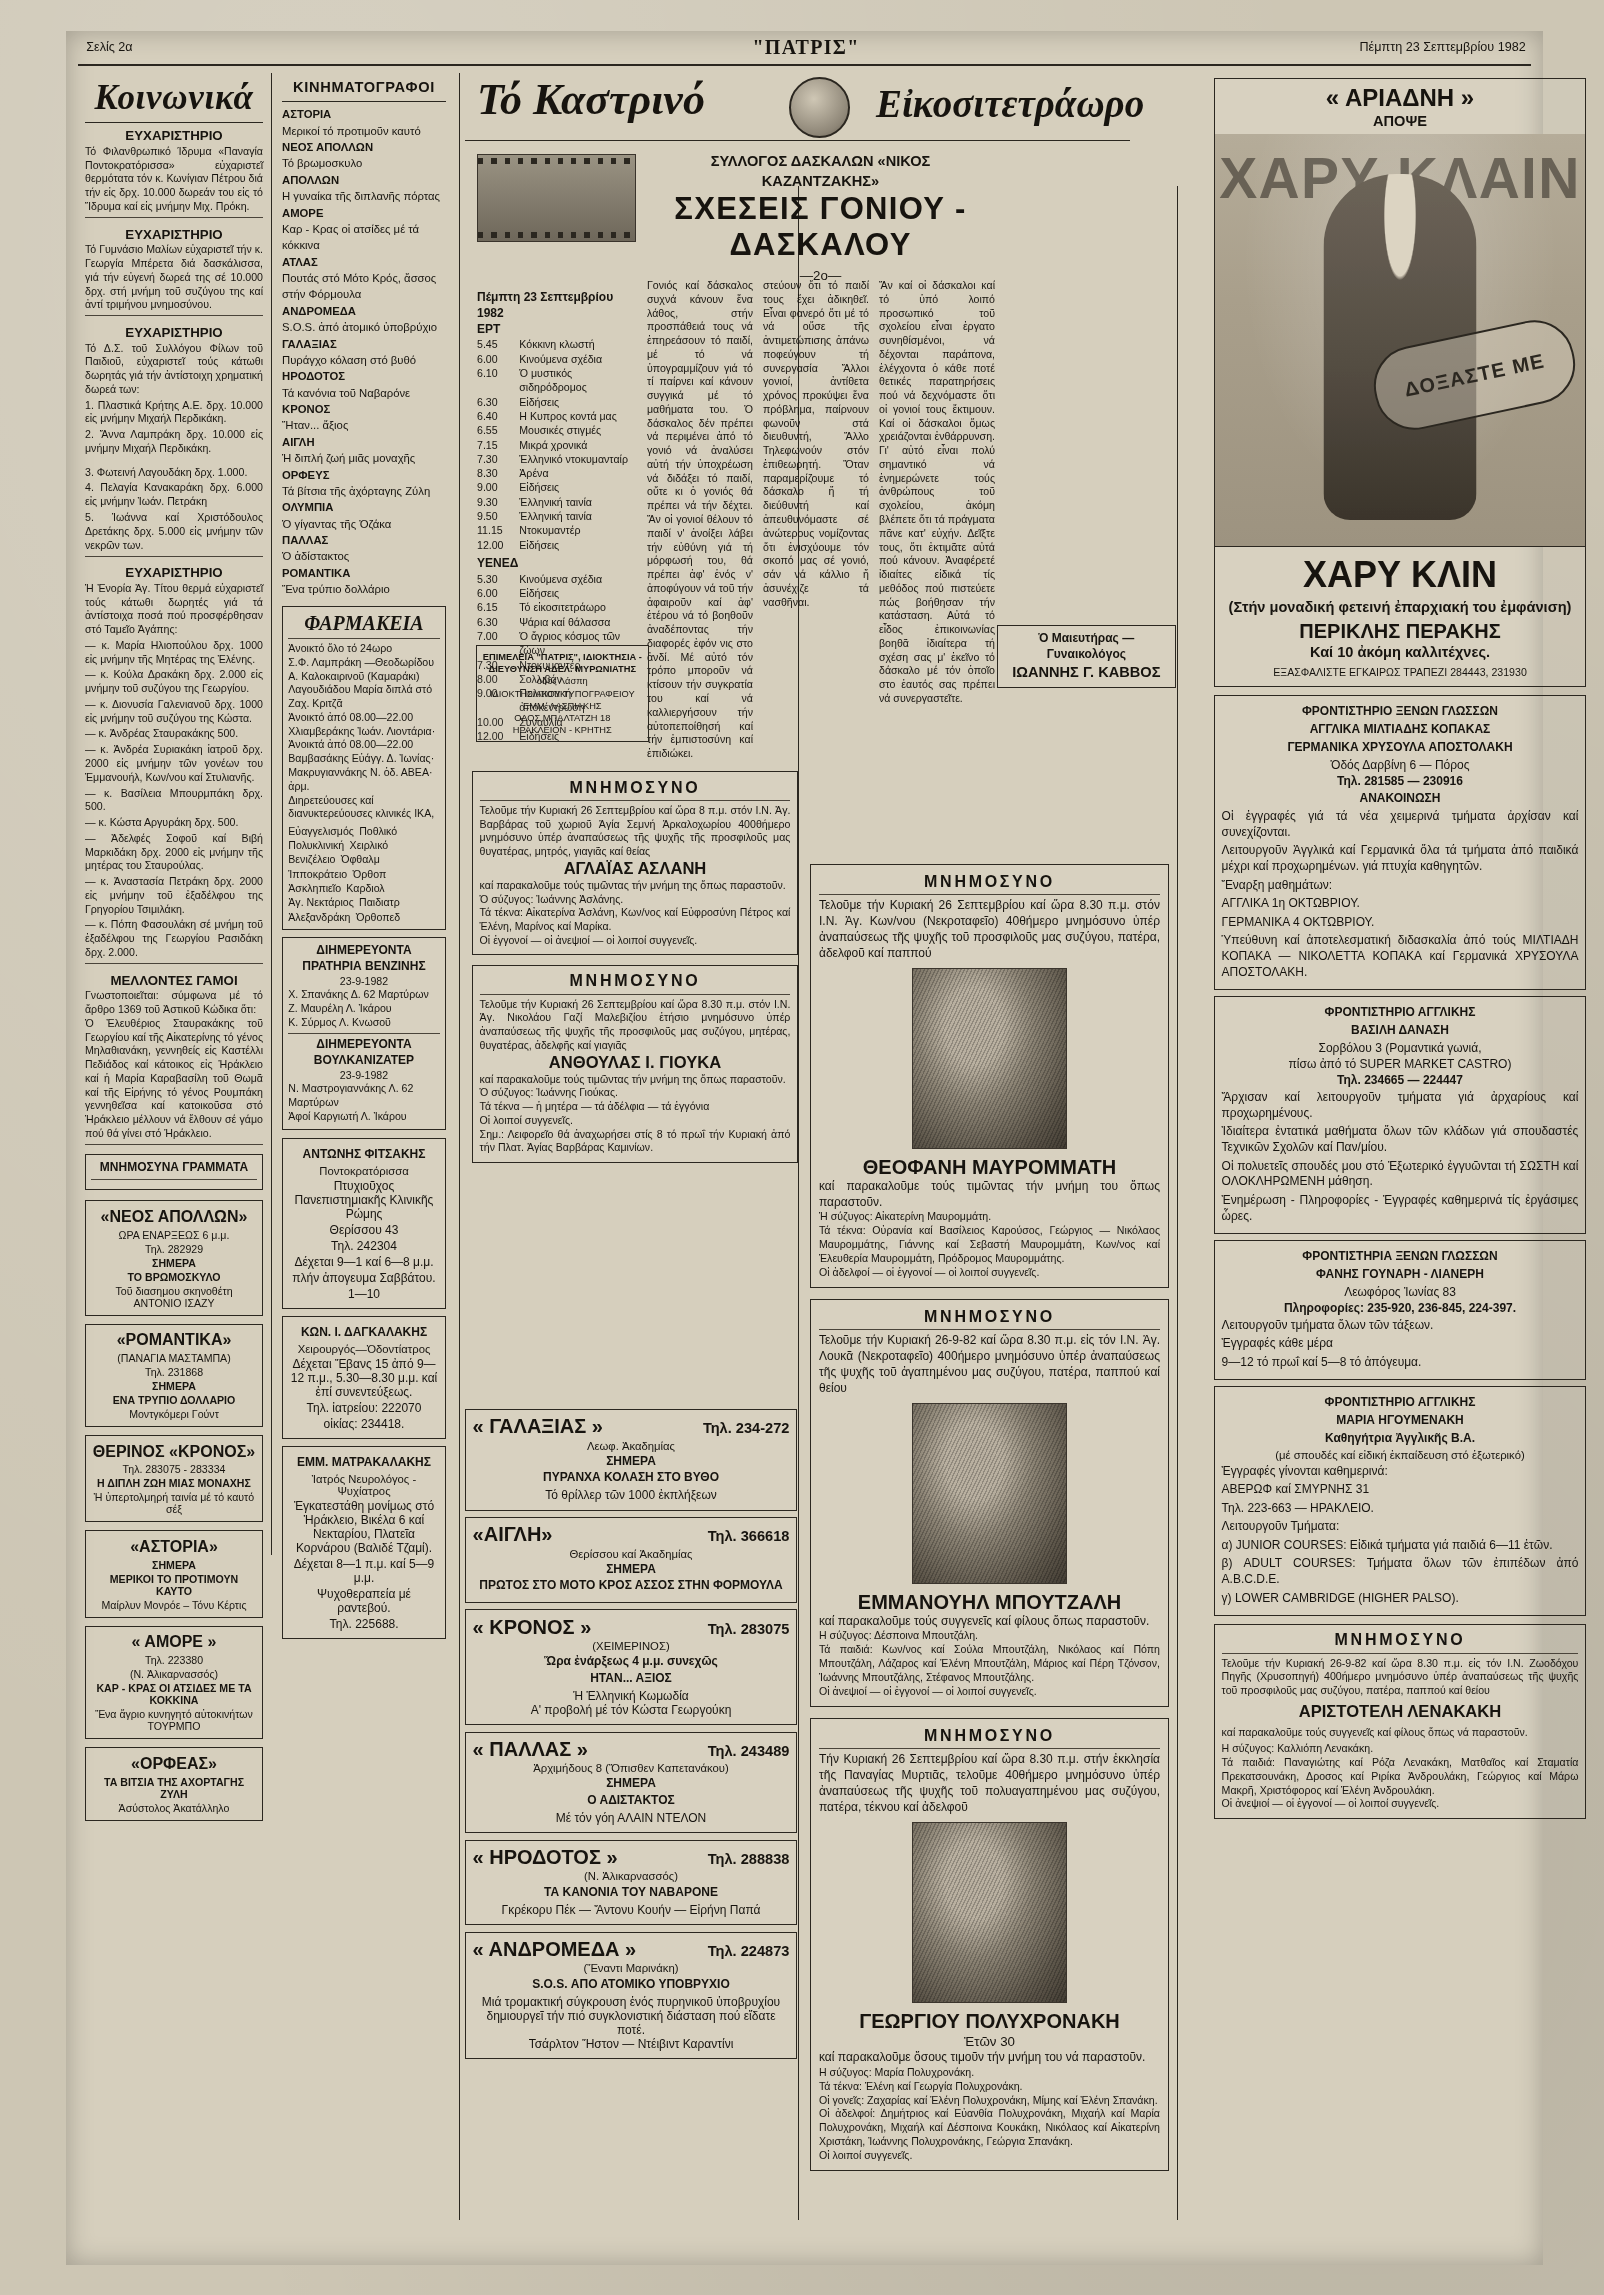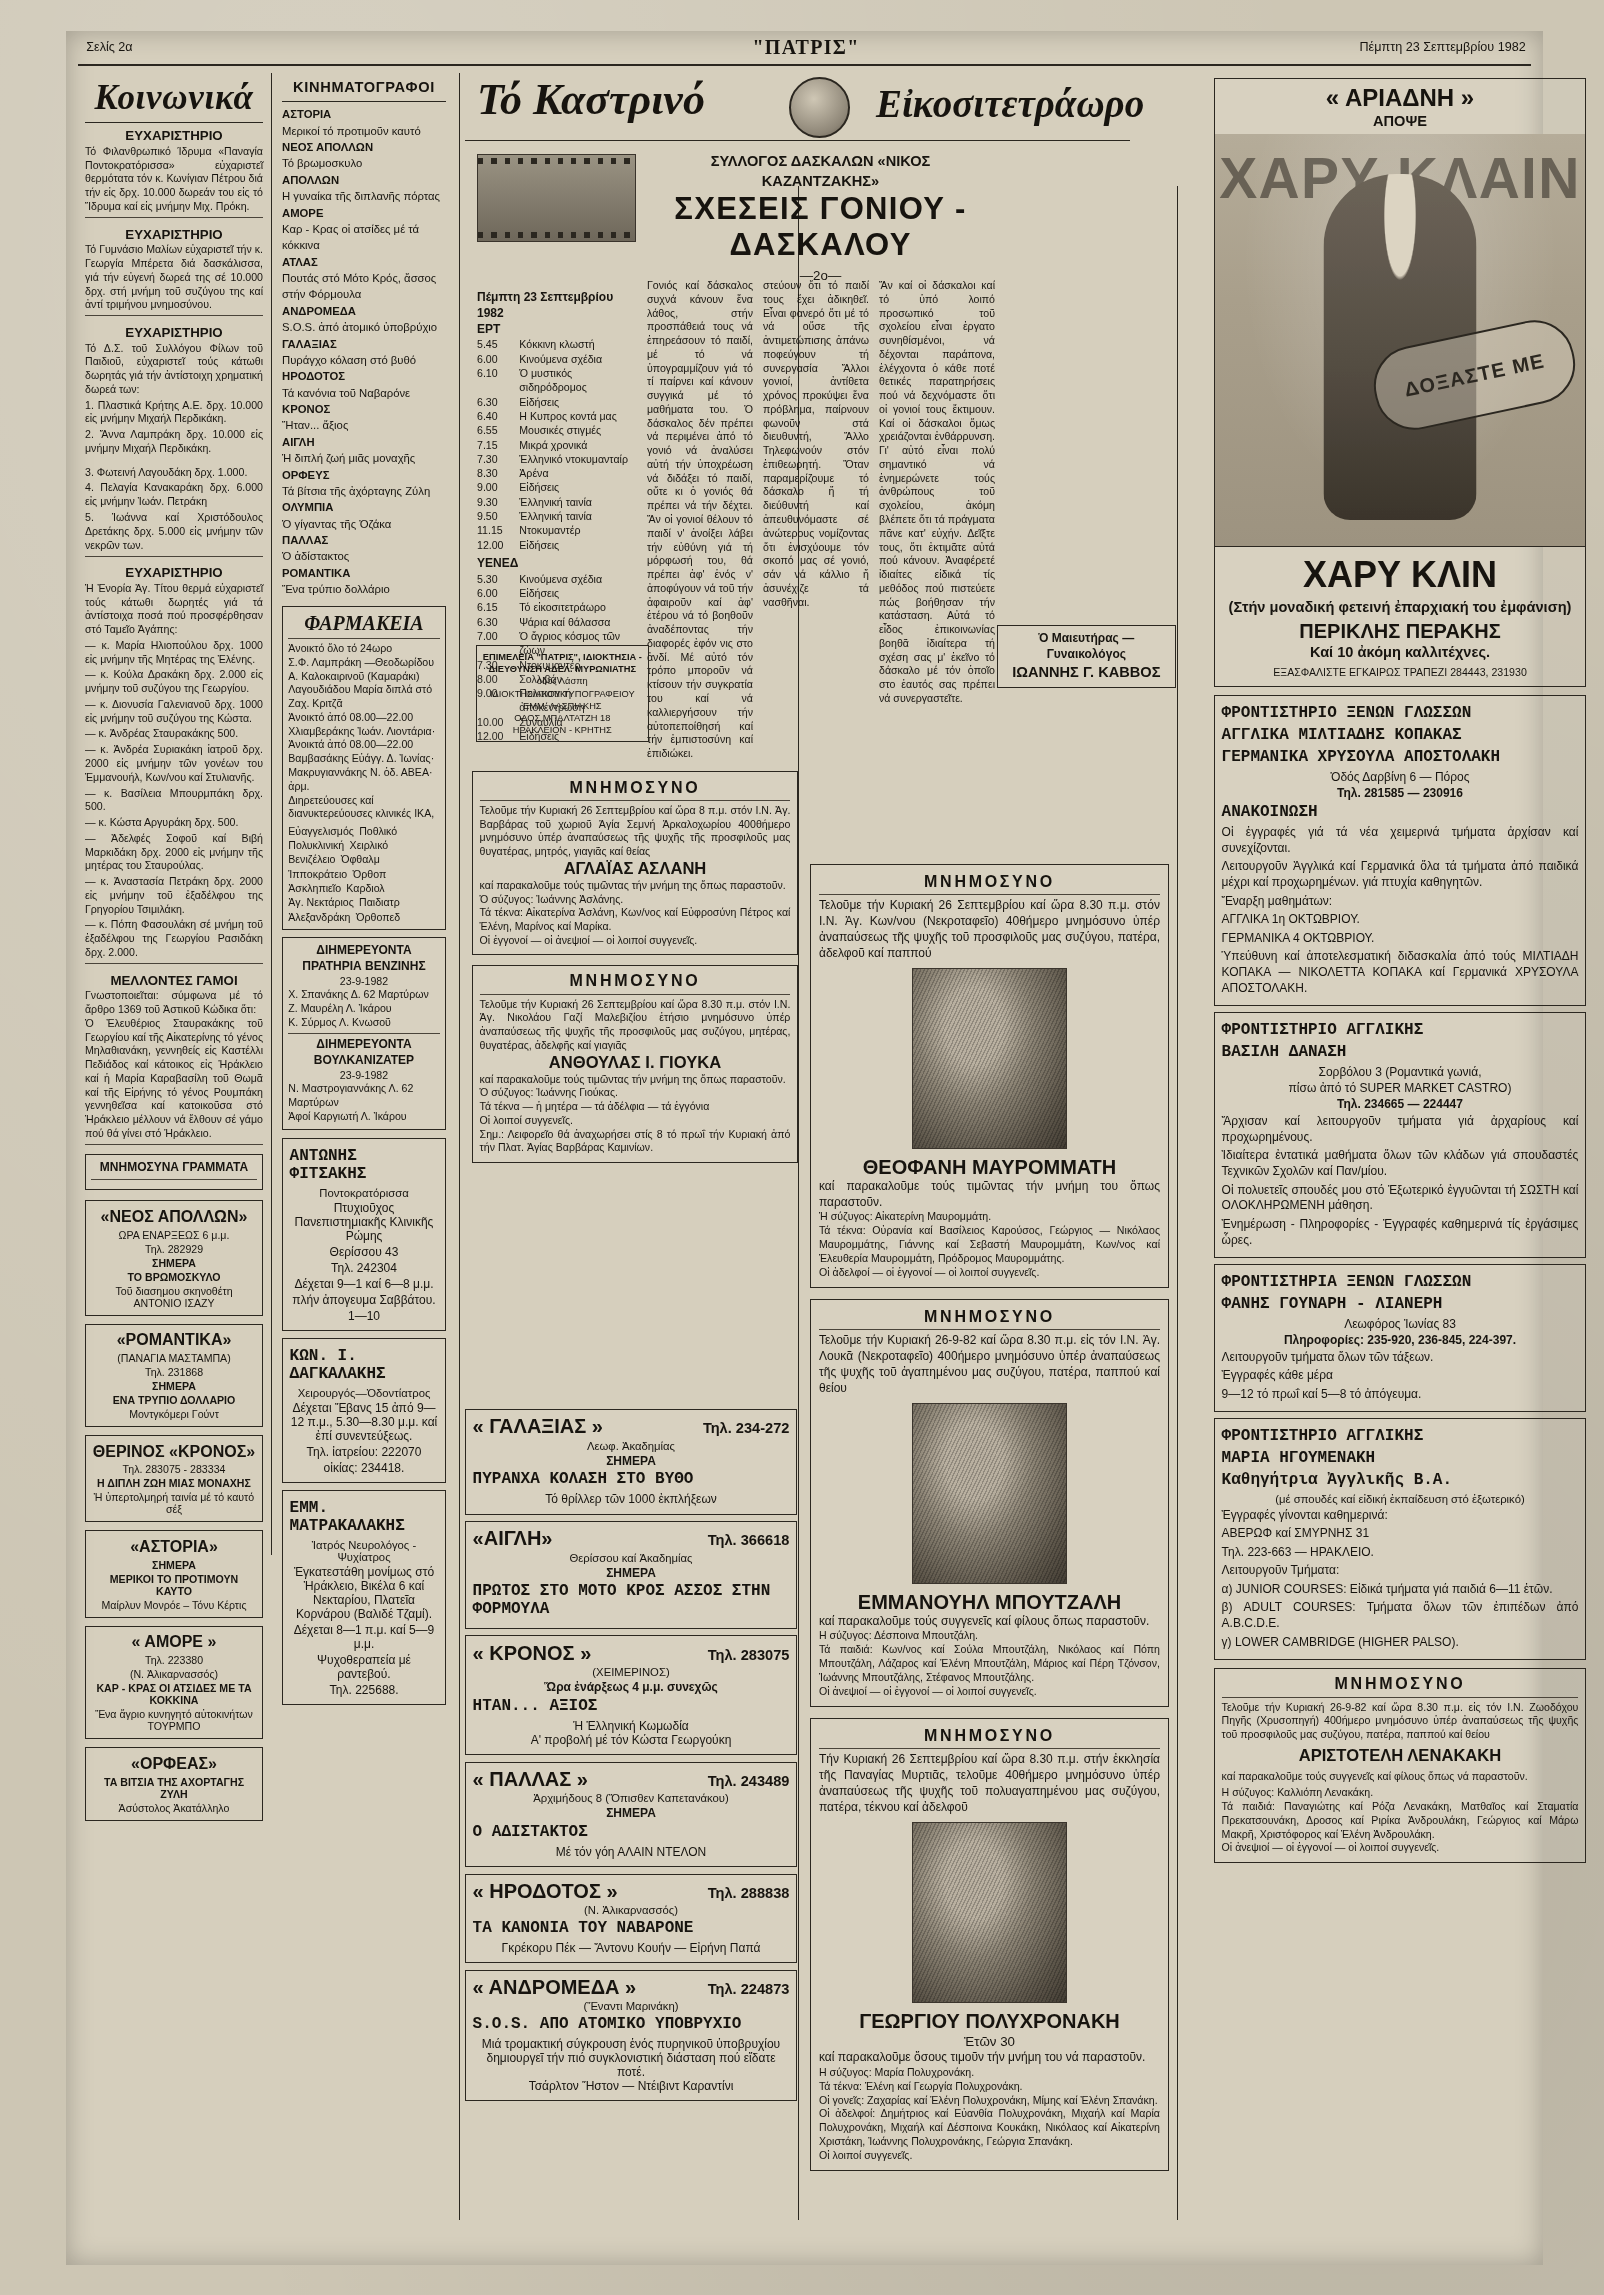--- a/index.html
+++ b/index.html
@@ -37,21 +37,21 @@
   .t12{font-size:13.3px;line-height:1.32;}
   .t13{font-size:14.6px;line-height:1.3;}
   .t15{font-size:16.6px;}
   .t18{font-size:20px;}
   .t22{font-size:24px;}
   .t28{font-size:31px;}
   .hr{height:1.3px;background:#2b2720;margin:4px 0;}
   .hr1{height:0.7px;background:#4a443a;margin:3.3px 0;}
 
   .adbox{border:1.3px solid #2b2720;margin-bottom:6.6px;padding:5.3px 6.6px;background:rgba(255,255,255,0.05);}
-  .adbox .title{font-weight:bold;font-size:16px;margin:2.7px 0 4px;font-family:Liberation Mono, monospace;}
+  .adbox .title{font-weight:bold;text-align:center;font-size:12px;margin:2.7px 0 4px;}
   .adbox .sub{text-align:center;font-size:11.3px;margin:1.3px 0;}
   .adbox .line{text-align:center;font-size:12px;margin:2px 0;}
 
   .kv{display:flex;gap:5.3px;font-size:10.6px;line-height:1.35;}
   .kv .k{min-width:37px;}
   .ph{
     background:
       repeating-linear-gradient(115deg, rgba(0,0,0,0.22) 0 1.3px, rgba(0,0,0,0) 1.3px 3.3px),
       radial-gradient(ellipse at 40% 32%, #b9b0a0 0 22%, #8c8475 45%, #5d564a 78%, #433d34 100%);
     border:0.7px solid #3a342c;

